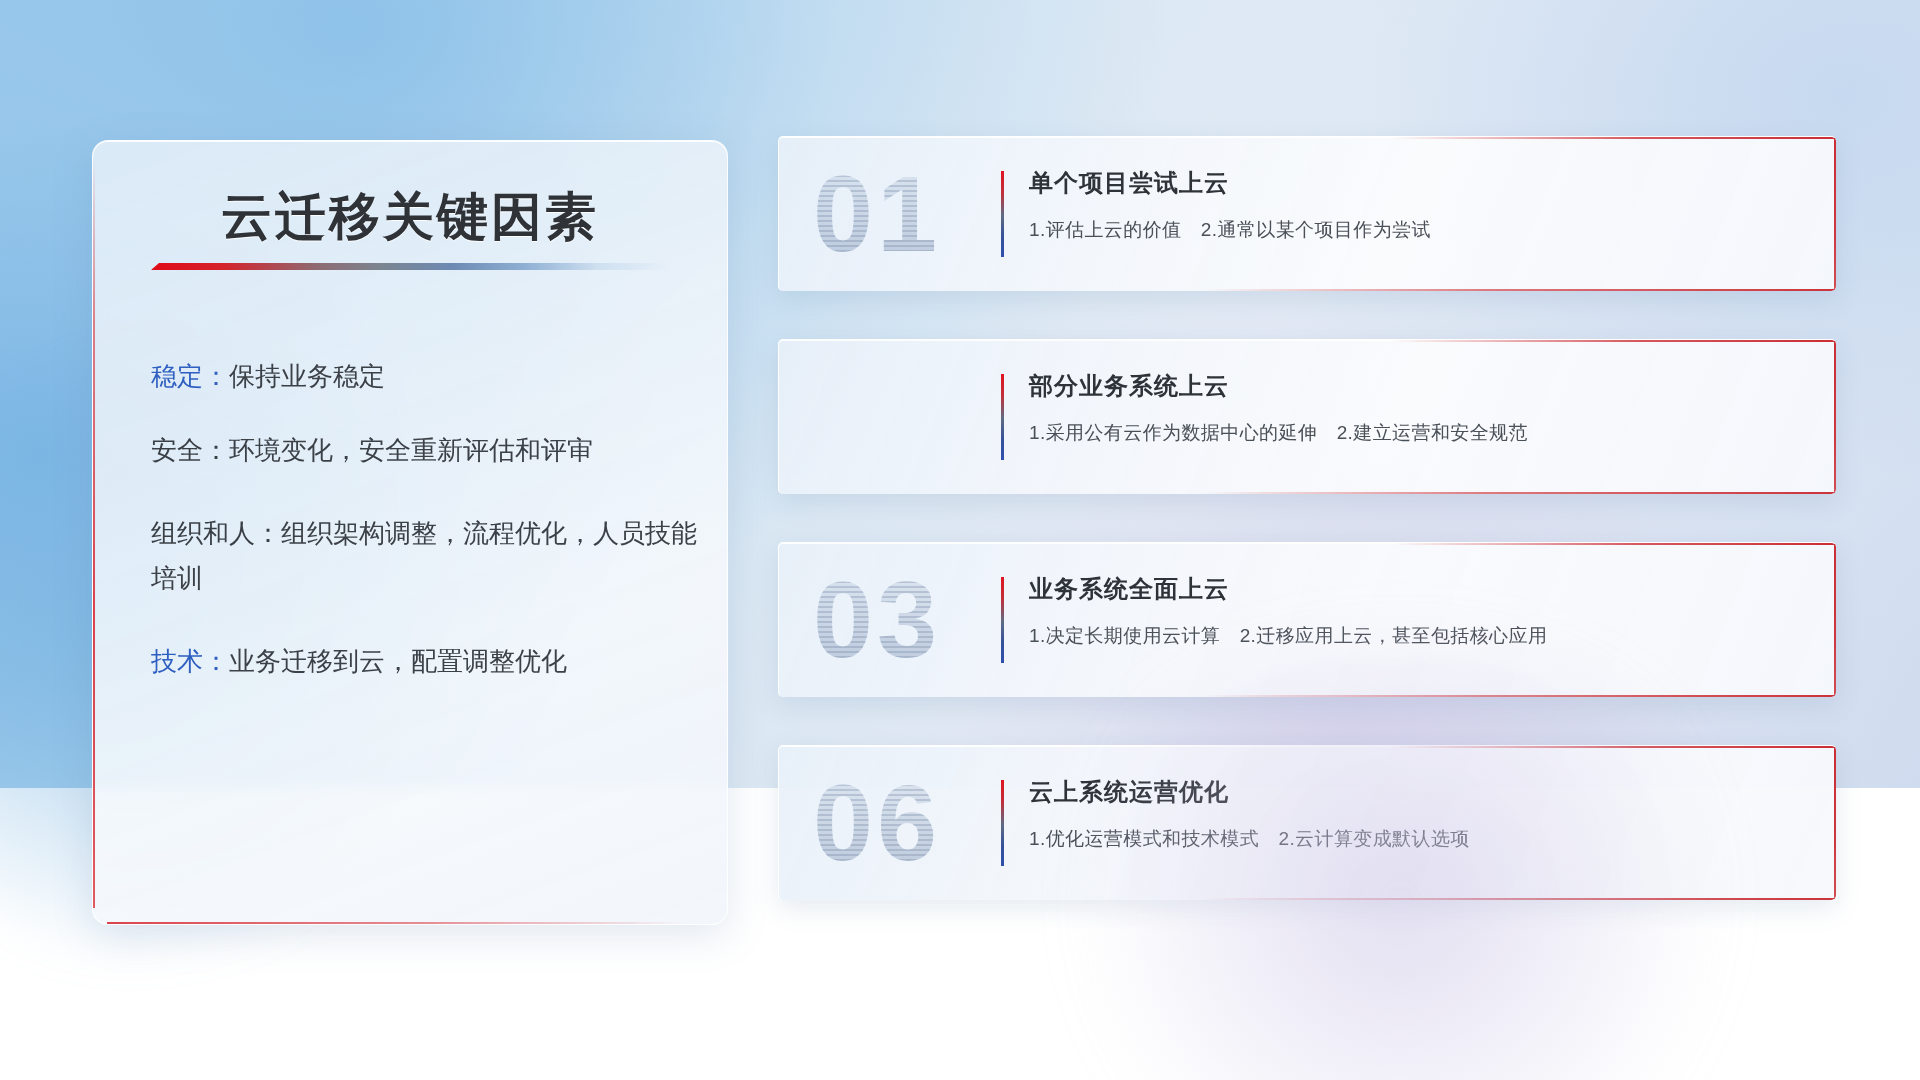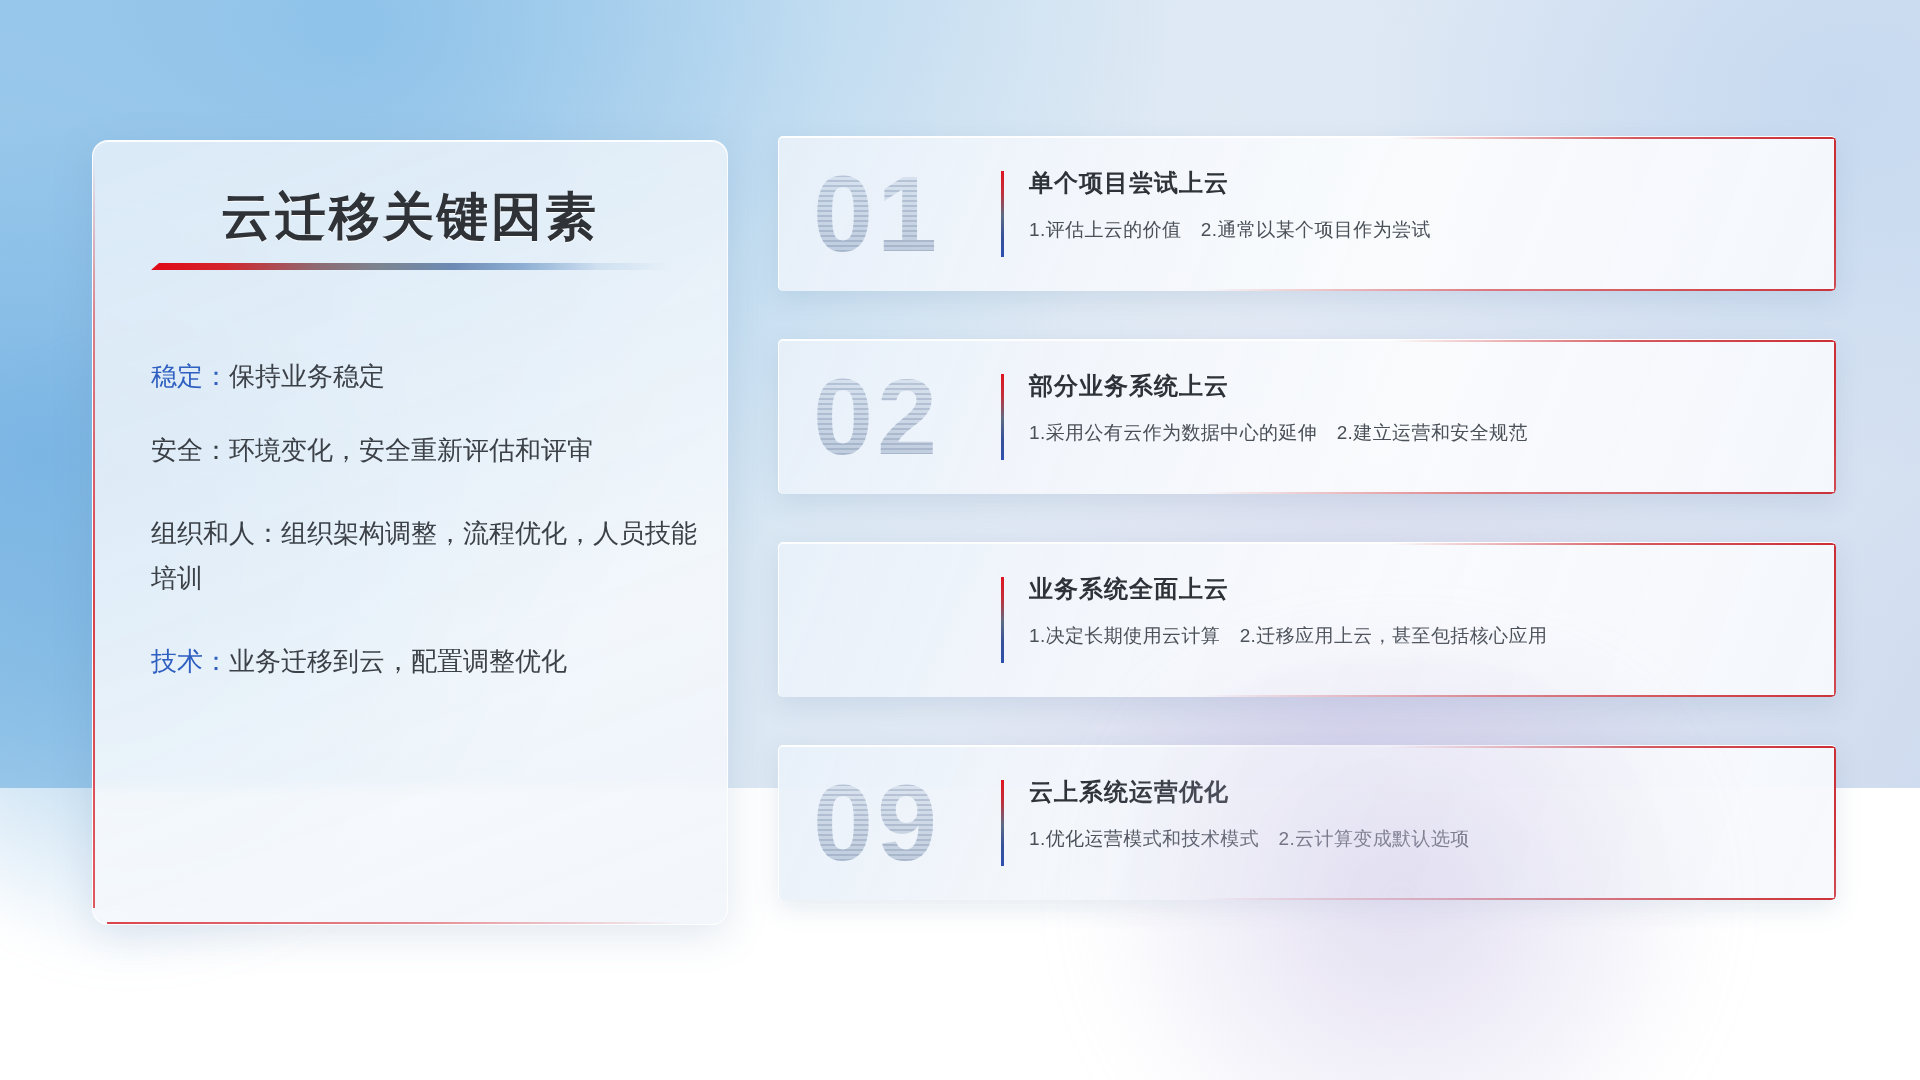--- a/index.html
+++ b/index.html
@@ -262,44 +262,44 @@
       <div class="step-body">
         <div class="step-title">单个项目尝试上云</div>
         <div class="step-desc">1.评估上云的价值　2.通常以某个项目作为尝试</div>
       </div>
     </div>
 
     <div class="step-card">
       <div class="card-red-top"></div>
       <div class="card-red-right"></div>
       <div class="card-red-bottom"></div>
-      <div class="step-number">02</div>
       <div class="step-divider"></div>
       <div class="step-body">
         <div class="step-title">部分业务系统上云</div>
         <div class="step-desc">1.采用公有云作为数据中心的延伸　2.建立运营和安全规范</div>
       </div>
     </div>
 
     <div class="step-card">
       <div class="card-red-top"></div>
       <div class="card-red-right"></div>
       <div class="card-red-bottom"></div>
+      <div class="step-number">03</div>
       <div class="step-divider"></div>
       <div class="step-body">
         <div class="step-title">业务系统全面上云</div>
         <div class="step-desc">1.决定长期使用云计算　2.迁移应用上云，甚至包括核心应用</div>
       </div>
     </div>
 
     <div class="step-card">
       <div class="card-red-top"></div>
       <div class="card-red-right"></div>
       <div class="card-red-bottom"></div>
-      <div class="step-number">09</div>
+      <div class="step-number">06</div>
       <div class="step-divider"></div>
       <div class="step-body">
         <div class="step-title">云上系统运营优化</div>
         <div class="step-desc">1.优化运营模式和技术模式　2.云计算变成默认选项</div>
       </div>
     </div>
 
   </div>
 
 </div>

